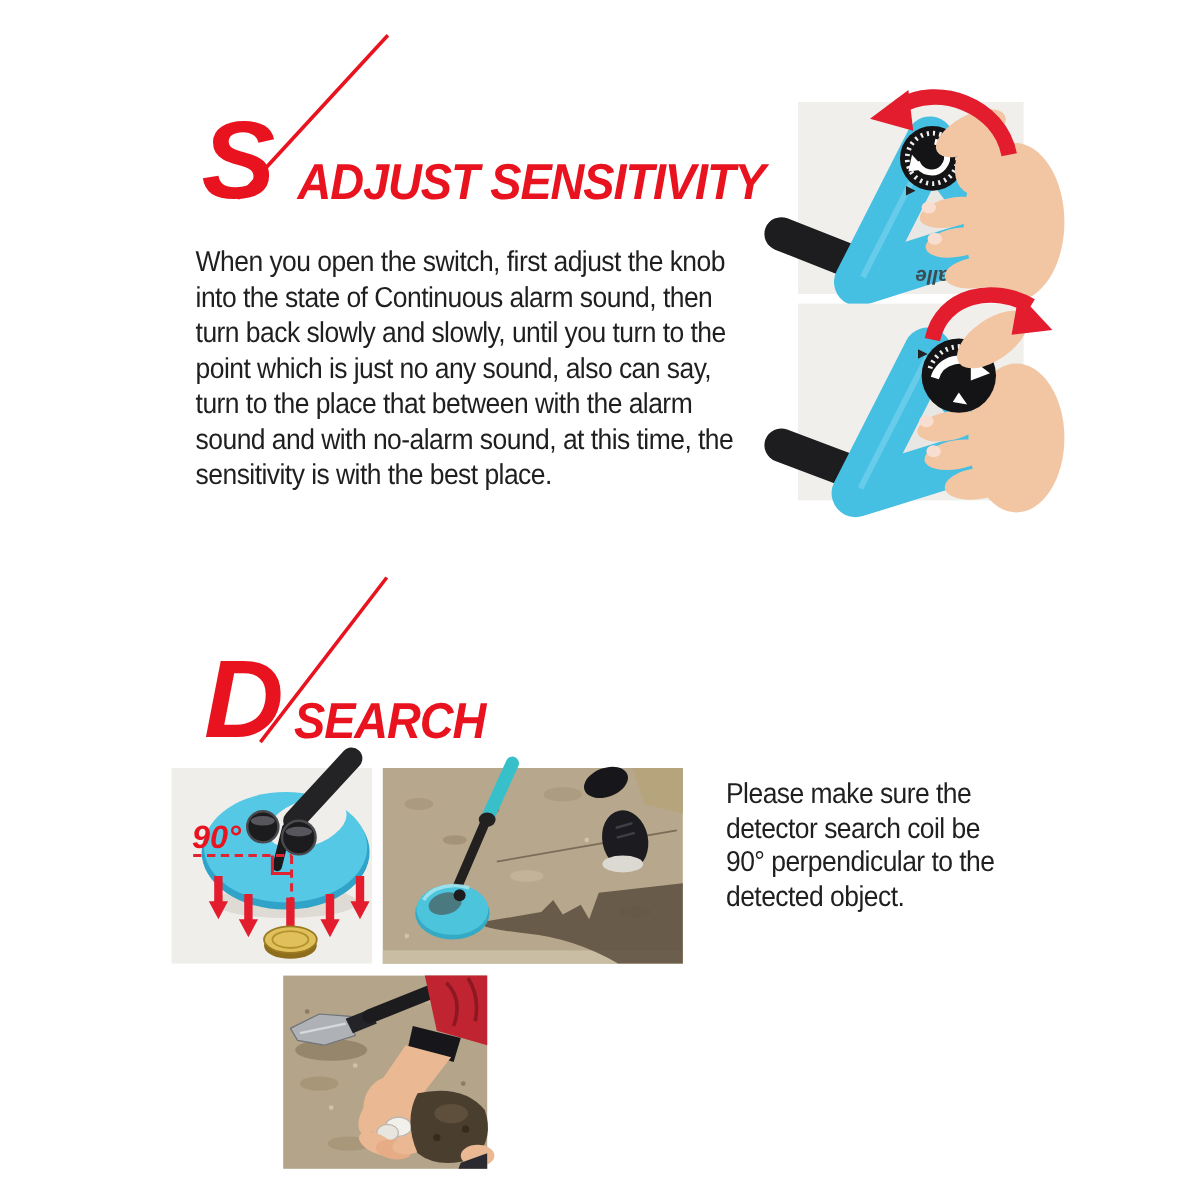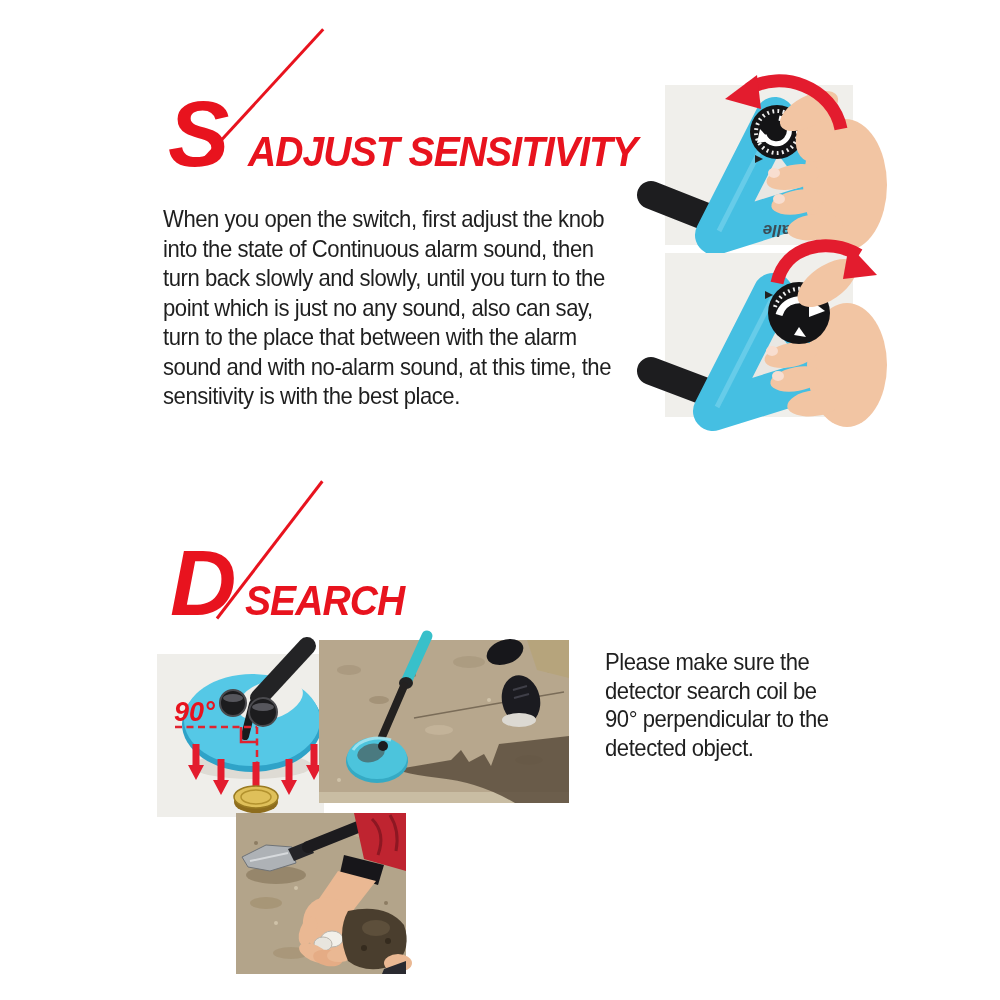--- a/index.html
+++ b/index.html
@@ -91,21 +91,21 @@
       <ellipse cx="162" cy="30" rx="34" ry="17" fill="#f2c5a3" transform="rotate(-35 162 30)"></ellipse>
       <path d="M 112 30 C 120 -8 164 -16 194 2" fill="none" stroke="#e31c2e" stroke-width="13"></path>
       <polygon points="212,22 184,-8 178,26" fill="#e31c2e"></polygon>
     </svg>
   </figure>
 
   <div class="big-letter" style="left:170px;top:537px;">D</div>
   <div class="slash" style="left:217px;top:617px;width:173px;transform:rotate(-52.5deg);"></div>
   <div class="section-title" style="left:245px;top:580px;">SEARCH</div>
 
-  <figure class="photo" style="left:143px;top:640px;margin:14px;">
+  <figure class="photo" style="left:143px;top:640px;margin:0;">
     <svg width="167" height="163" viewBox="0 0 167 163">
       <rect x="0" y="0" width="167" height="163" fill="#efeeea"></rect>
       <ellipse cx="95" cy="112" rx="60" ry="13" fill="#dedbd4"></ellipse>
       <ellipse cx="95" cy="70" rx="70" ry="48" fill="#2fa3c8"></ellipse>
       <ellipse cx="95" cy="66" rx="68" ry="46" fill="#55c8e6"></ellipse>
       <ellipse cx="113" cy="46" rx="34" ry="19" fill="#efeeea" transform="rotate(-18 113 46)"></ellipse>
       <path d="M 150 -8 L 102 44" stroke="#232325" stroke-width="18" stroke-linecap="round" fill="none"></path>
       <path d="M 96 50 L 88 82" stroke="#1a1a1c" stroke-width="8" stroke-linecap="round" fill="none"></path>
       <circle cx="76" cy="49" r="13" fill="#1c1c1e" stroke="#4a4a4e" stroke-width="2"></circle>
       <ellipse cx="76" cy="44" rx="10" ry="4" fill="#56565c"></ellipse>

